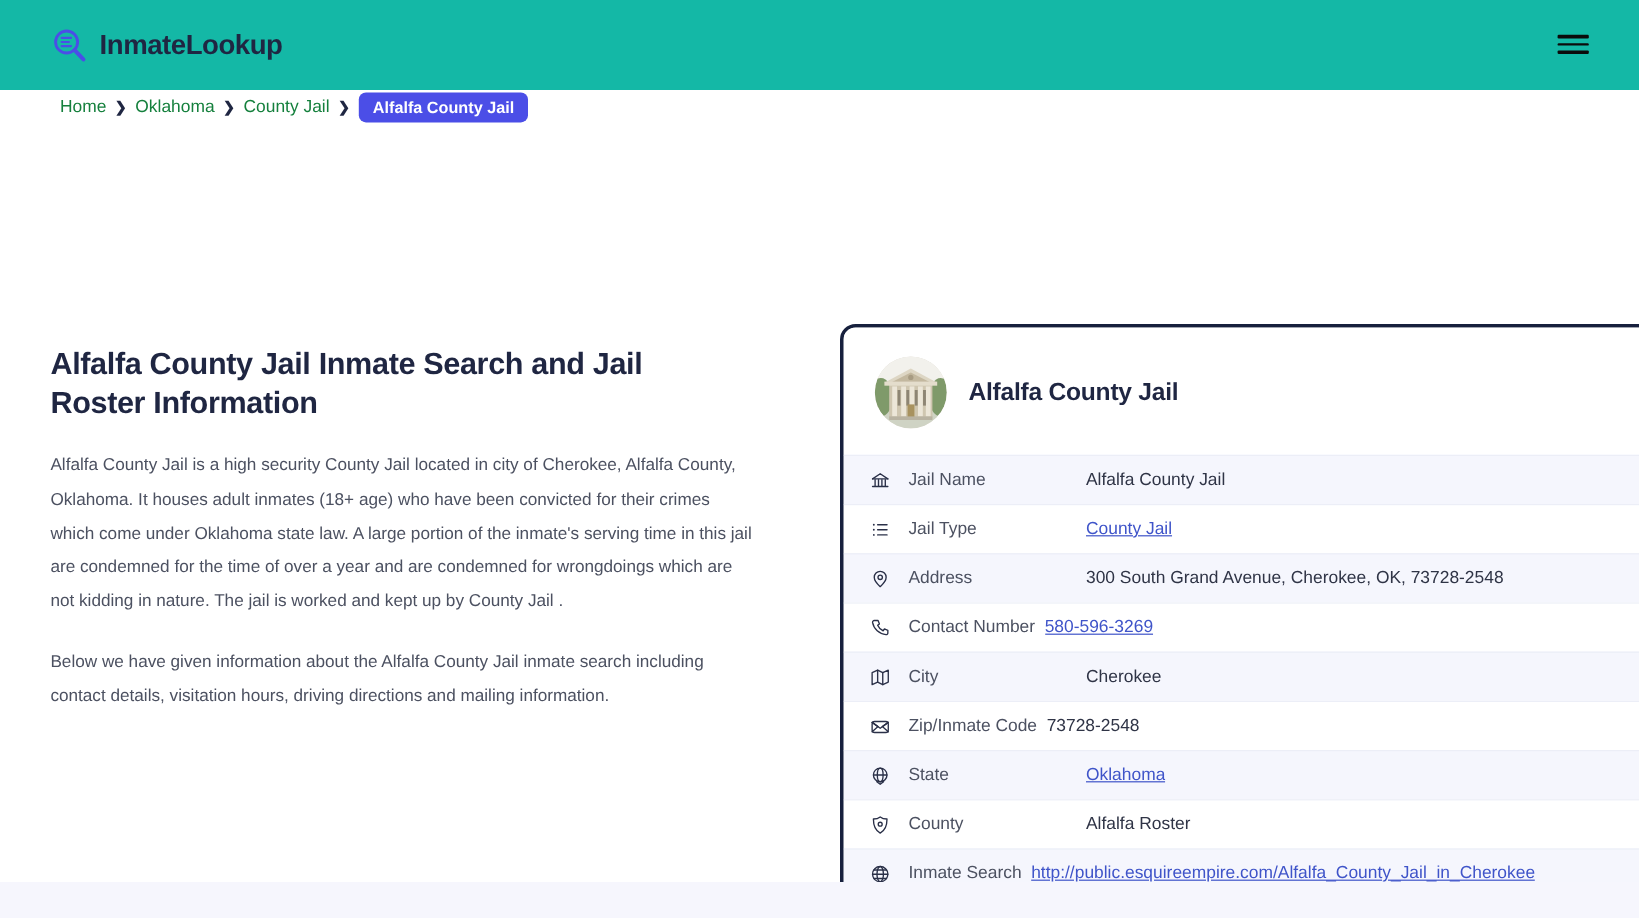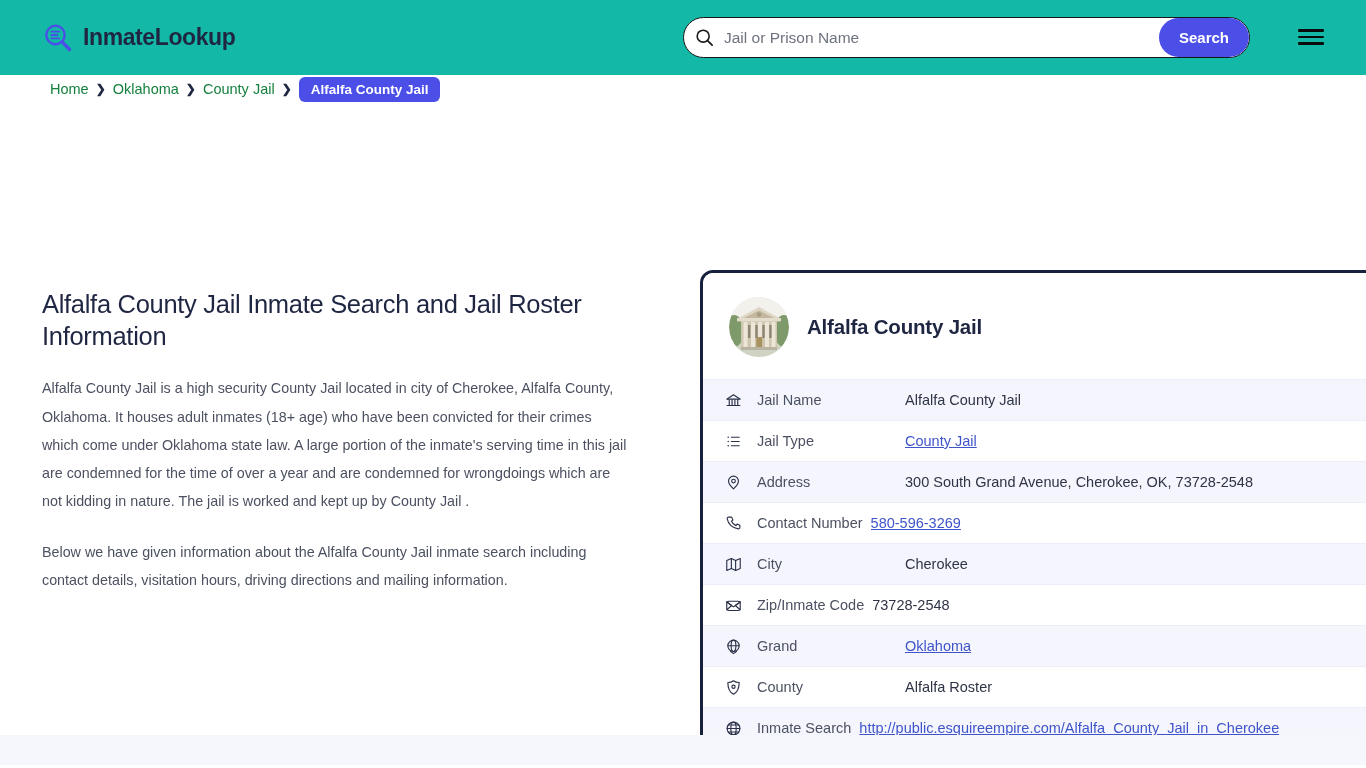--- a/index.html
+++ b/index.html
@@ -160,21 +160,21 @@
 
   .left-col {
     position: absolute;
     left: 42px;
     top: 185px;
     width: 600px;
   }
 
   .page-title {
     font-size: 25.5px;
-    font-weight: 400;
+    font-weight: 700;
     line-height: 1.26;
     letter-spacing: -0.3px;
     color: #1f2642;
     margin-bottom: 22px;
     max-width: 570px;
   }
 
   .body-para {
     font-size: 14.3px;
     line-height: 1.98;
@@ -281,30 +281,20 @@
         <circle cx="13.5" cy="13" r="9.2" fill="none" stroke="#4b4ee7" stroke-width="2.4"></circle>
         <line x1="9.4" y1="9.6" x2="17.2" y2="9.6" stroke="#4b4ee7" stroke-width="1.8" stroke-linecap="round"></line>
         <line x1="9.4" y1="13" x2="15.4" y2="13" stroke="#4b4ee7" stroke-width="1.8" stroke-linecap="round"></line>
         <line x1="9.4" y1="16.4" x2="17.2" y2="16.4" stroke="#4b4ee7" stroke-width="1.8" stroke-linecap="round"></line>
         <line x1="20.2" y1="19.8" x2="27.5" y2="27.5" stroke="#4b4ee7" stroke-width="3.4" stroke-linecap="round"></line>
       </svg>
     </span>
     <span class="brand-name">InmateLookup</span>
   </div>
 
-  <div class="search-wrap">
-    <span class="search-icon-box">
-      <svg width="19" height="19" viewBox="0 0 20 20">
-        <circle cx="8.6" cy="8.6" r="6.3" fill="none" stroke="#1c1c1c" stroke-width="1.7"></circle>
-        <line x1="13.2" y1="13.2" x2="18" y2="18" stroke="#1c1c1c" stroke-width="1.9" stroke-linecap="round"></line>
-      </svg>
-    </span>
-    <input class="search-input" type="text" placeholder="Jail or Prison Name" style="">
-    <button class="search-button">Search</button>
-  </div>
 
   <div class="hamburger">
     <span></span>
     <span></span>
     <span></span>
   </div>
 </header>
 
 <nav class="breadcrumb" id="breadcrumb">
     <span class="crumb">Home</span>
@@ -434,21 +424,21 @@
         </div>
         <div class="info-row alt">
           <span class="row-icon">
             <svg width="17" height="17" viewBox="0 0 24 24" fill="none" stroke="#2a3048" stroke-width="1.6" stroke-linecap="round" stroke-linejoin="round">
               <circle cx="12" cy="11" r="8"></circle>
               <ellipse cx="12" cy="11" rx="3.4" ry="8"></ellipse>
               <line x1="4.2" y1="11" x2="19.8" y2="11"></line>
               <path d="M8 19 L12 22 L16 19"></path>
             </svg>
           </span>
-          <span class="row-label fixed">Grand</span>
+          <span class="row-label fixed">State</span>
           <span class="row-value"><a class="row-link">Oklahoma</a></span>
         </div>
         <div class="info-row plain">
           <span class="row-icon">
             <svg width="17" height="17" viewBox="0 0 24 24" fill="none" stroke="#2a3048" stroke-width="1.6" stroke-linecap="round" stroke-linejoin="round">
               <path d="M12 2.5 C9 5 6 5 4 5 c0 9 3 14 8 16.5 C17 19 20 14 20 5 c-2 0-5 0-8-2.5z"></path>
               <circle cx="12" cy="11" r="2.3"></circle>
             </svg>
           </span>
           <span class="row-label fixed">County</span>

